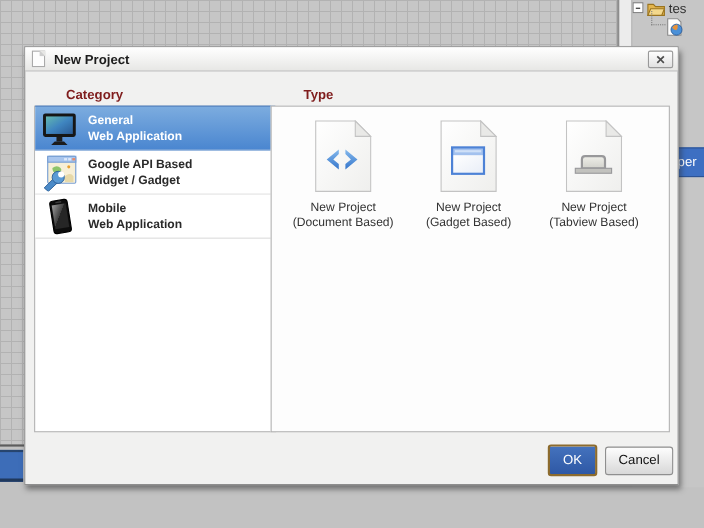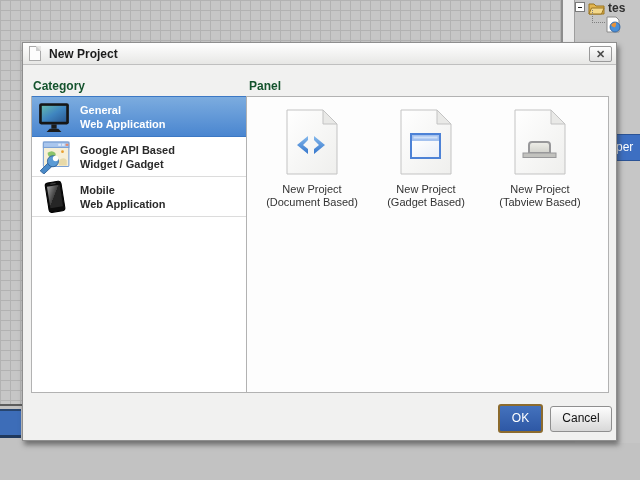--- a/index.html
+++ b/index.html
@@ -29,21 +29,21 @@
   .side-panel { position:absolute; left:575px; top:0; width:65px; height:443px; background:#c6c6c6; }
   .tree-row1 { position:absolute; left:0; top:0; width:65px; height:16px; display:flex; align-items:center; }
   .expander {
     width:10px; height:10px; background:#fff; border:1px solid #7a7a7a;
     position:relative; flex:none; margin-top:-2px;
   }
   .expander::after {
     content:""; position:absolute; left:2px; top:4px; width:4px; height:1px; background:#222;
   }
   .tree-row1 svg { margin-left:3px; flex:none; }
-  .tree-label { font-size:12px; font-weight:bold; color:#2f2f2f; margin-left:3px; white-space:nowrap; }
+  .tree-label { font-size:12px; font-weight:normal; color:#2f2f2f; margin-left:3px; white-space:nowrap; }
   .tree-connector {
     position:absolute; left:17px; top:10px; width:13px; height:13px;
     border-left:1px dotted #7f7f7f; border-bottom:1px dotted #7f7f7f;
   }
   .tree-child-icon { position:absolute; left:31px; top:16px; }
   .blue-chip-left {
     position:absolute; left:0; top:409px; width:21px; height:29px;
     background:#3d6db8; border-top:2px solid #27456f; border-bottom:3px solid #20395d;
   }
   .badge-per {
@@ -75,21 +75,21 @@
   }
   .title-text { font-weight:bold; font-size:12px; color:#1c1c1c; margin-left:8px; }
   .close-btn {
     position:absolute; right:4px; top:3px; width:23px; height:16px;
     background:linear-gradient(#fefefe,#e1e1e1);
     border:1px solid #999; border-radius:2px;
     font-size:11px; font-weight:bold; color:#4c4c4c;
     display:flex; align-items:center; justify-content:center; cursor:default;
   }
 
-  .section-label { position:absolute; font-size:12px; font-weight:bold; color:#14532d; }
+  .section-label { position:absolute; font-size:12px; font-weight:bold; color:#7f1d1d;margin-left:27px; }
   .label-category { left:10px; top:36px; }
   .label-type { left:226px; top:36px; }
 
   .cat-list {
     position:absolute; left:8px; top:53px; width:220px; height:297px;
     background:#fff; border:1px solid #b2b2b2;
   }
   .cat-item {
     height:40px; display:flex; align-items:center;
     border-bottom:1px solid #dcdcdc; padding-left:3px; background:#fff;
@@ -155,21 +155,21 @@
 
   <div class="titlebar">
     <span class="title-doc-icon"></span>
     <span class="title-text">New Project</span>
     <span class="close-btn">
       <span>✕</span>
     </span>
   </div>
 
   <div class="section-label label-category">Category</div>
-  <div class="section-label label-type">Panel</div>
+  <div class="section-label label-type">Type</div>
 
   <div class="cat-list">
 
     <div class="cat-item selected">
       <svg class="cat-icon" viewBox="0 0 32 32">
         <defs>
           <linearGradient id="scr" x1="0" y1="0" x2="1" y2="1">
             <stop offset="0" stop-color="#63b8b0"></stop>
             <stop offset="0.5" stop-color="#3f85c0"></stop>
             <stop offset="1" stop-color="#2a5a94"></stop>

